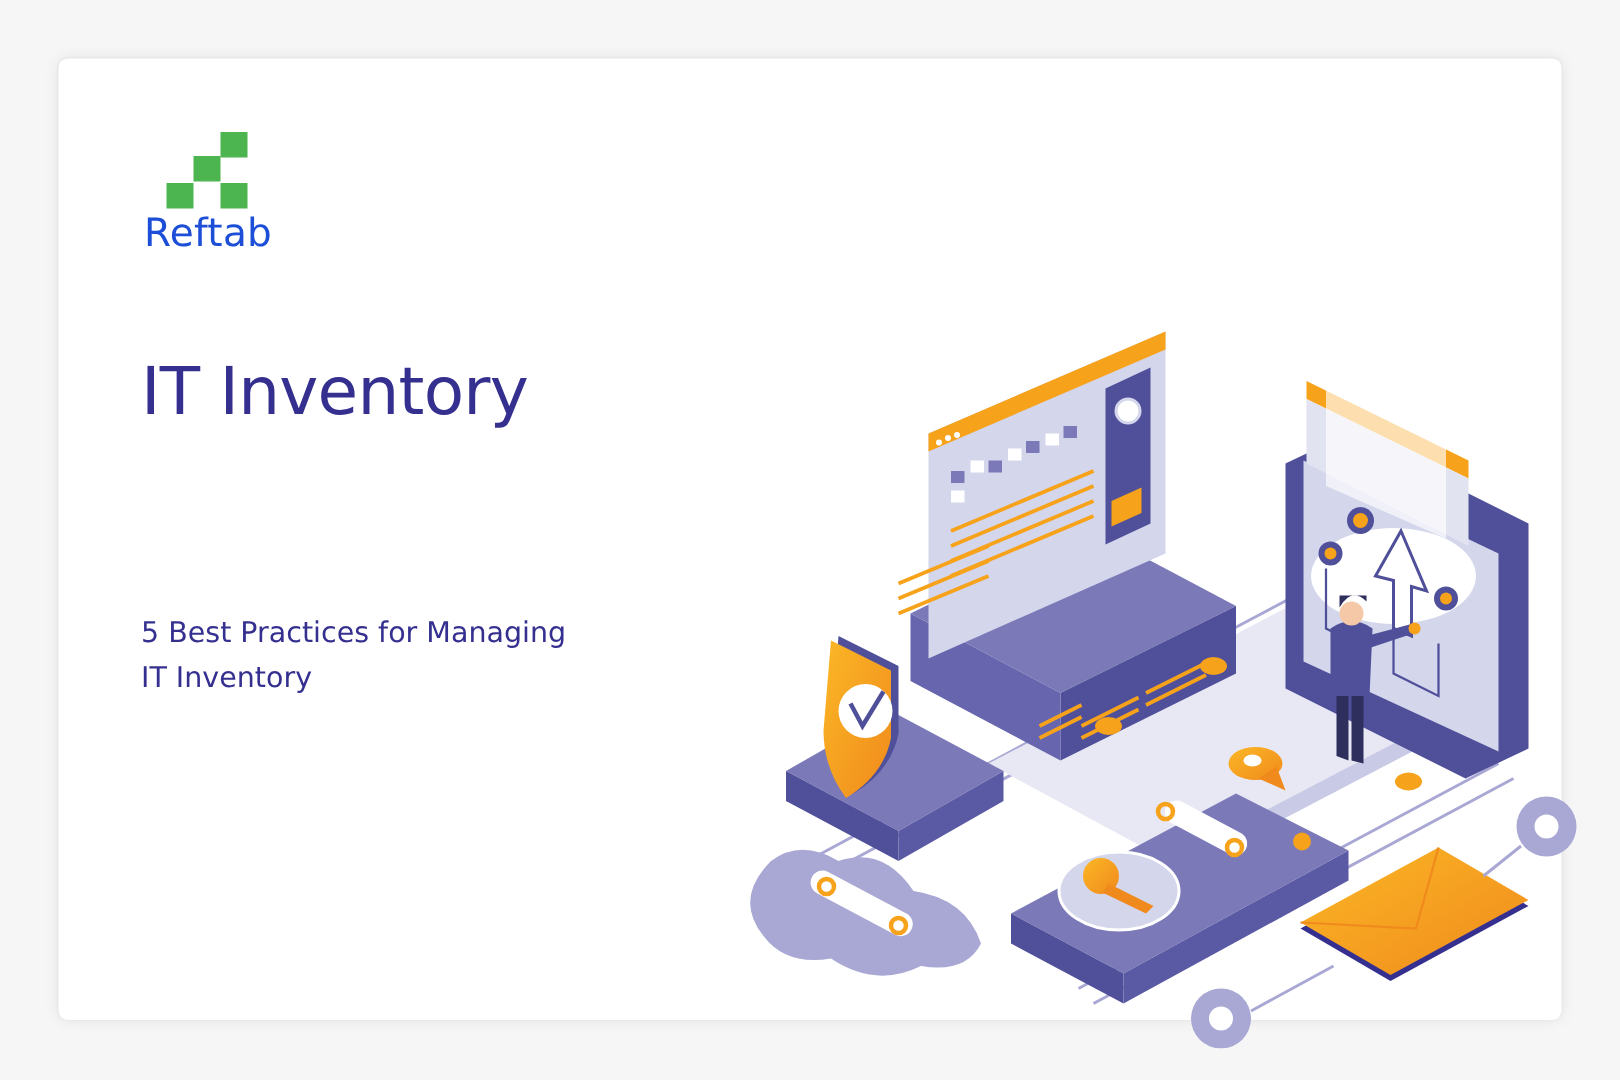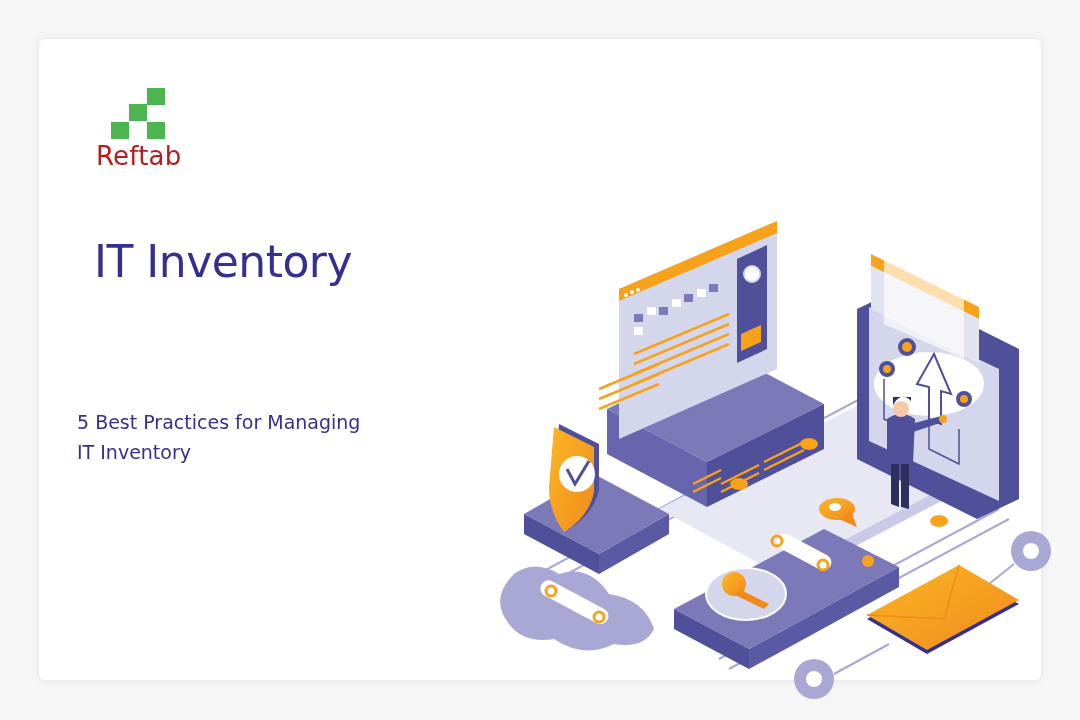--- a/index.html
+++ b/index.html
@@ -13,29 +13,29 @@
     box-shadow:0 0 10px rgba(0,0,0,0.08), 0 0 2px rgba(0,0,0,0.05);
   }
   .logo { position:absolute; left:57px; top:49px; width:100px; height:90px; }
   .logo .sq { position:absolute; width:18px; height:17px; background:#4cb54f; }
   .logo .sq1 { left:51px; top:0; }
   .logo .sq2 { left:33px; top:16px; }
   .logo .sq3 { left:15px; top:34px; }
   .logo .sq4 { left:51px; top:34px; }
   .logo .brand {
     position:absolute; left:0; top:53px; font-family:"DejaVu Sans", sans-serif;
-    font-size:26px; color:#b91c1c; letter-spacing:0.2px; font-weight:normal;
+    font-size:26px; color:#1d4ed8; letter-spacing:0.2px; font-weight:normal;
   }
   .title {
     position:absolute; left:55px; top:194px; margin:0;
     font-family:"DejaVu Sans", sans-serif; font-weight:normal;
     font-size:44px; line-height:58px; color:#35308f; letter-spacing:-0.5px;
   }
   .subtitle {
-    position:absolute; left:38px; top:368px; margin:0;
+    position:absolute; left:55px; top:368px; margin:0;
     font-family:"DejaVu Sans", sans-serif; font-weight:normal;
     font-size:19px; line-height:30px; color:#35308f; width:340px;
   }
   .illus { position:absolute; left:420px; top:140px; width:600px; height:520px; }
 </style>
 </head>
 <body>
 
 <div class="card">
 

